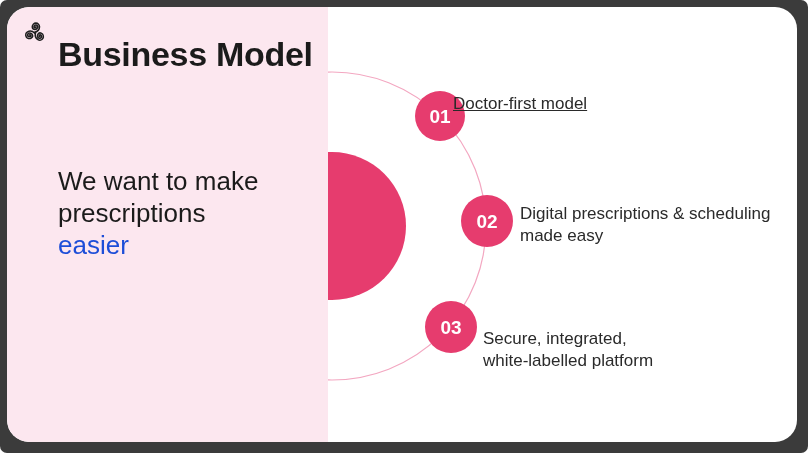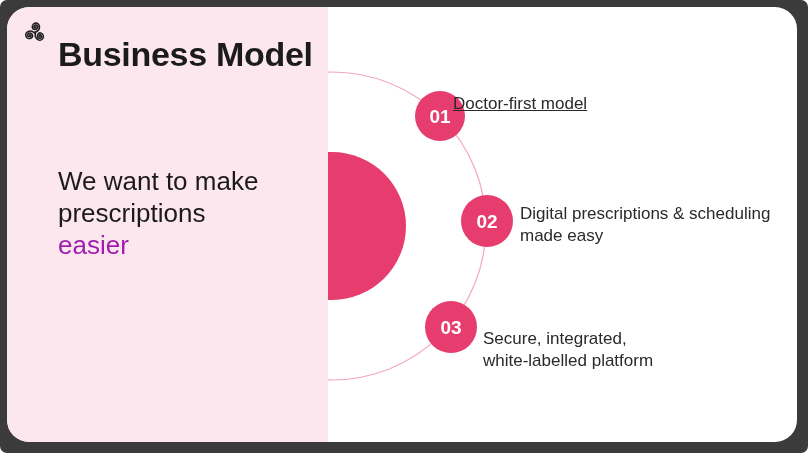--- a/index.html
+++ b/index.html
@@ -21,21 +21,21 @@
   .logo { position: absolute; left: 13px; top: 10px; width: 30px; height: 30px; }
   .title {
     position: absolute; left: 51px; top: 28px; margin: 0;
     font-size: 34px; font-weight: 800; letter-spacing: -0.3px;
     color: #1b1b1b; white-space: nowrap;
   }
   .subtitle {
     position: absolute; left: 51px; top: 150px;
     font-size: 26px; font-weight: 400; line-height: 32px; color: #1b1b1b; margin-top: 8px;
   }
-  .subtitle .accent { color: #a21caf; }
+  .subtitle .accent { color: #1d4ed8; }
   .diagram { position: absolute; left: 321px; top: 0; }
   .diagram .arc-ring { fill: none; stroke: #f3a7c1; stroke-width: 1.2px; }
   .diagram .center-circle { fill: #e63c6e; }
   .diagram .node-circle { fill: #e63c6e; }
   .diagram .node-number {
     fill: #ffffff; font-family: "Liberation Sans", sans-serif;
     font-size: 19px; font-weight: 700; text-anchor: middle;
   }
   .label {
     position: absolute; font-size: 17px; line-height: 22px;

